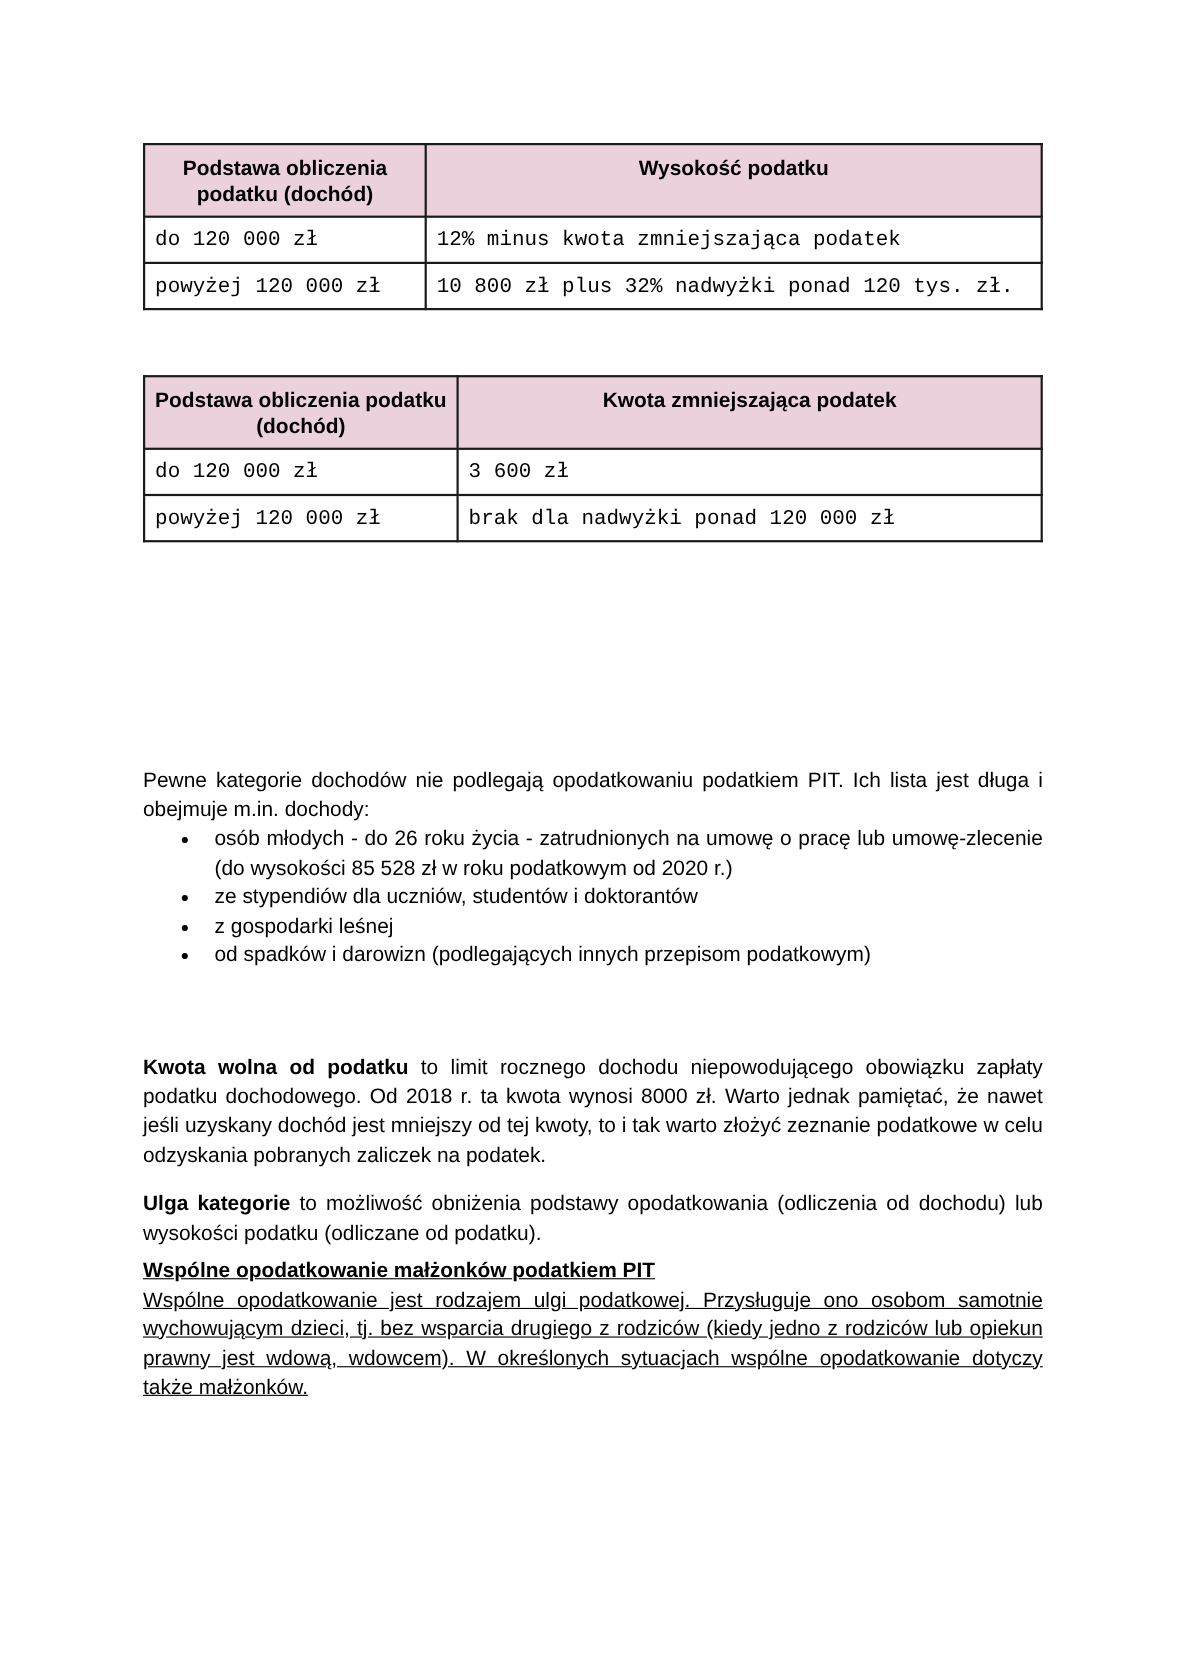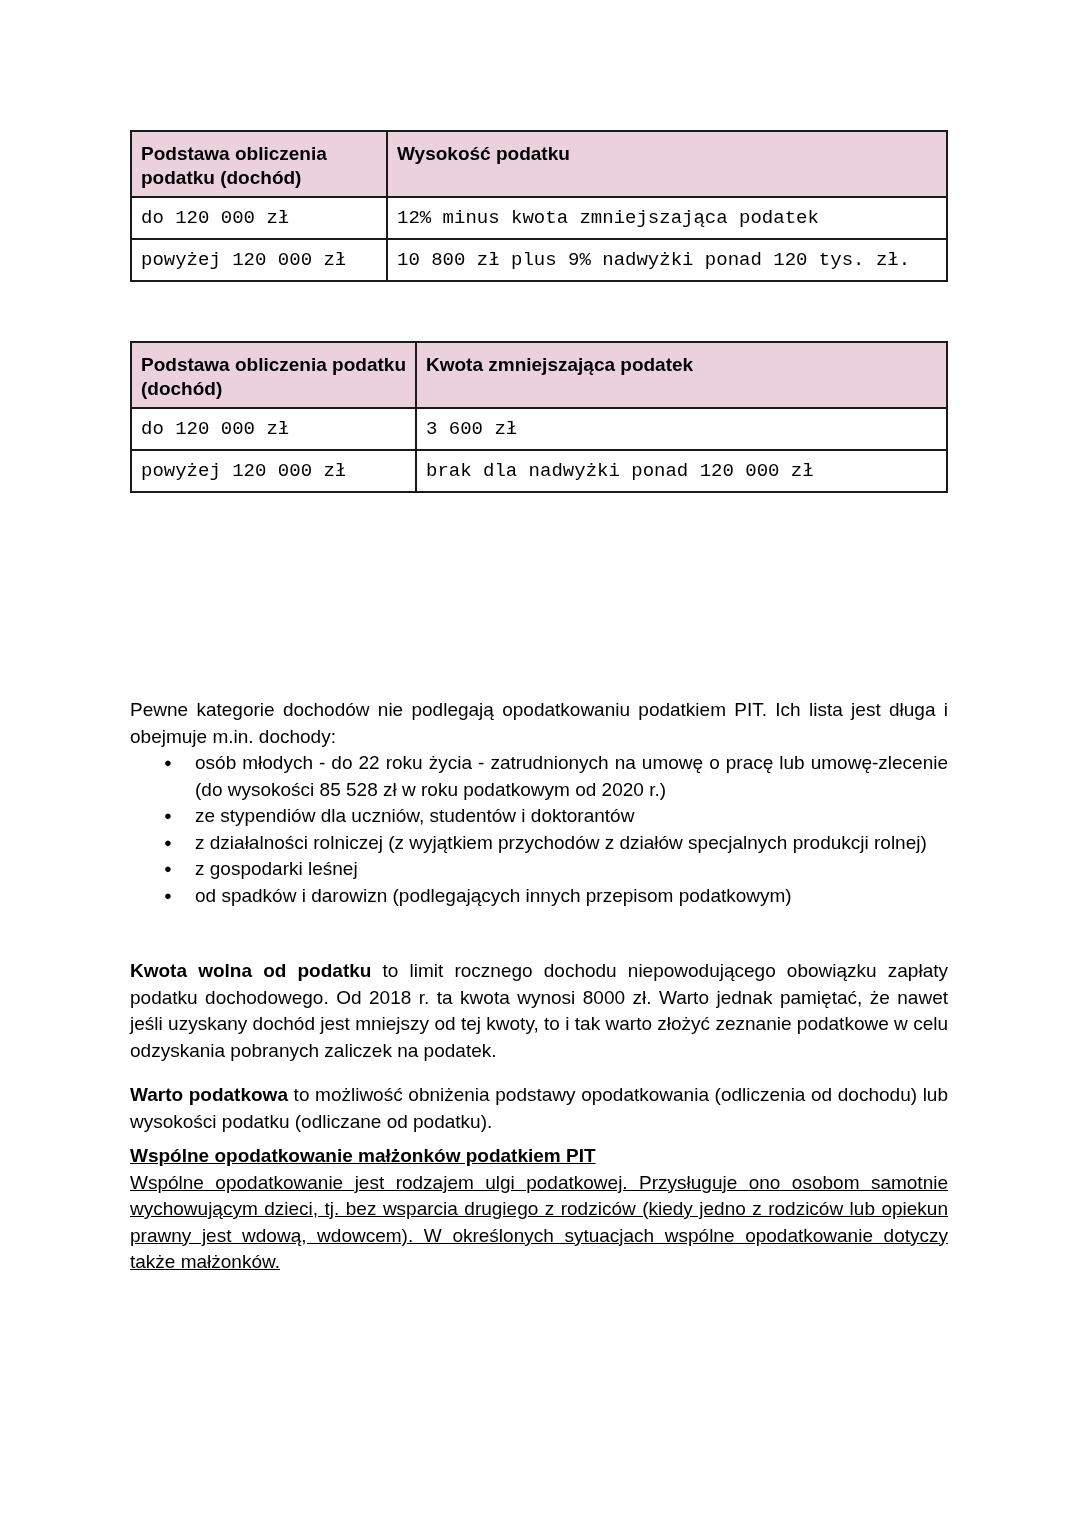--- a/index.html
+++ b/index.html
@@ -8,21 +8,21 @@
     font-family: "Liberation Sans", sans-serif; color: #000;
   }
   .tbl {
     position: absolute; left: 130px; border-collapse: collapse;
     font-size: 19px; table-layout: fixed;
   }
   .tbl td, .tbl th {
     border: 2px solid #1a1a1a; padding: 0 9px; vertical-align: middle;
   }
   .tbl th {
-    background: #ead1dc; font-weight: bold; text-align: left;
+    background: #ead1dc; font-weight: bold; text-align: center;
     vertical-align: top; padding-top: 10px; line-height: 24px; height: 54px; margin-top: 16px;
   }
   .tbl td { height: 40px; font-family: Liberation Mono, monospace; }
   #t1 { top: 130px; width: 818px; }
   #t2 { top: 341px; width: 818px; }
   .text {
     position: absolute; left: 130px; width: 818px;
     font-size: 19px; line-height: 26.5px; text-align: justify;
   }
   .text p { margin: 0; }
@@ -46,21 +46,21 @@
       <tr>
     <th>Podstawa obliczenia podatku (dochód)</th>
     <th>Wysokość podatku</th>
   </tr>
   <tr>
     <td>do 120 000 zł</td>
     <td>12% minus kwota zmniejszająca podatek</td>
   </tr>
   <tr>
     <td>powyżej 120 000 zł</td>
-    <td>10 800 zł plus 9% nadwyżki ponad 120 tys. zł.</td>
+    <td>10 800 zł plus 32% nadwyżki ponad 120 tys. zł.</td>
   </tr>
 </tbody>
   </table>
 
 <table id="t2" class="tbl">
   <colgroup>
       <col style="width:285px">
       <col>
     </colgroup>
   <tbody>
@@ -78,32 +78,31 @@
   </tr>
 </tbody>
   </table>
 
 <div class="text" style="top:553px;">
 </div>
 
 <div class="text" style="top:677px;margin-top:20px;">
   <p>Pewne kategorie dochodów nie podlegają opodatkowaniu podatkiem PIT. Ich lista jest długa i obejmuje m.in. dochody:</p>
   <ul class="bullets">
-    <li>osób młodych - do 22 roku życia - zatrudnionych na umowę o pracę lub umowę-zlecenie (do wysokości 85 528 zł w roku podatkowym od 2020 r.)</li>
+    <li>osób młodych - do 26 roku życia - zatrudnionych na umowę o pracę lub umowę-zlecenie (do wysokości 85 528 zł w roku podatkowym od 2020 r.)</li>
     <li>ze stypendiów dla uczniów, studentów i doktorantów</li>
-    <li>z działalności rolniczej (z wyjątkiem przychodów z działów specjalnych produkcji rolnej)</li>
     <li>z gospodarki leśnej</li>
     <li>od spadków i darowizn (podlegających innych przepisom podatkowym)</li>
   </ul>
 </div>
 
 <div class="text" style="top:958px;">
   <p><b>Kwota wolna od podatku</b><span> to limit rocznego dochodu niepowodującego obowiązku zapłaty podatku dochodowego. Od 2018 r. ta kwota wynosi 8000 zł. Warto jednak pamiętać, że nawet jeśli uzyskany dochód jest mniejszy od tej kwoty, to i tak warto złożyć zeznanie podatkowe w celu odzyskania pobranych zaliczek na podatek.</span></p>
 </div>
 
 <div class="text" style="top:1082px;">
-  <p><b>Warto podatkowa</b><span> to możliwość obniżenia podstawy opodatkowania (odliczenia od dochodu) lub wysokości podatku (odliczane od podatku).</span></p>
+  <p><b>Ulga kategorie</b><span> to możliwość obniżenia podstawy opodatkowania (odliczenia od dochodu) lub wysokości podatku (odliczane od podatku).</span></p>
 </div>
 
 <div class="text" style="top:1143px;text-decoration:underline;">
   <p class="h">Wspólne opodatkowanie małżonków podatkiem PIT</p>
   <p>Wspólne opodatkowanie jest rodzajem ulgi podatkowej. Przysługuje ono osobom samotnie wychowującym dzieci, tj. bez wsparcia drugiego z rodziców (kiedy jedno z rodziców lub opiekun prawny jest wdową, wdowcem). W określonych sytuacjach wspólne opodatkowanie dotyczy także małżonków.</p>
 </div>
 
 </body></html>

